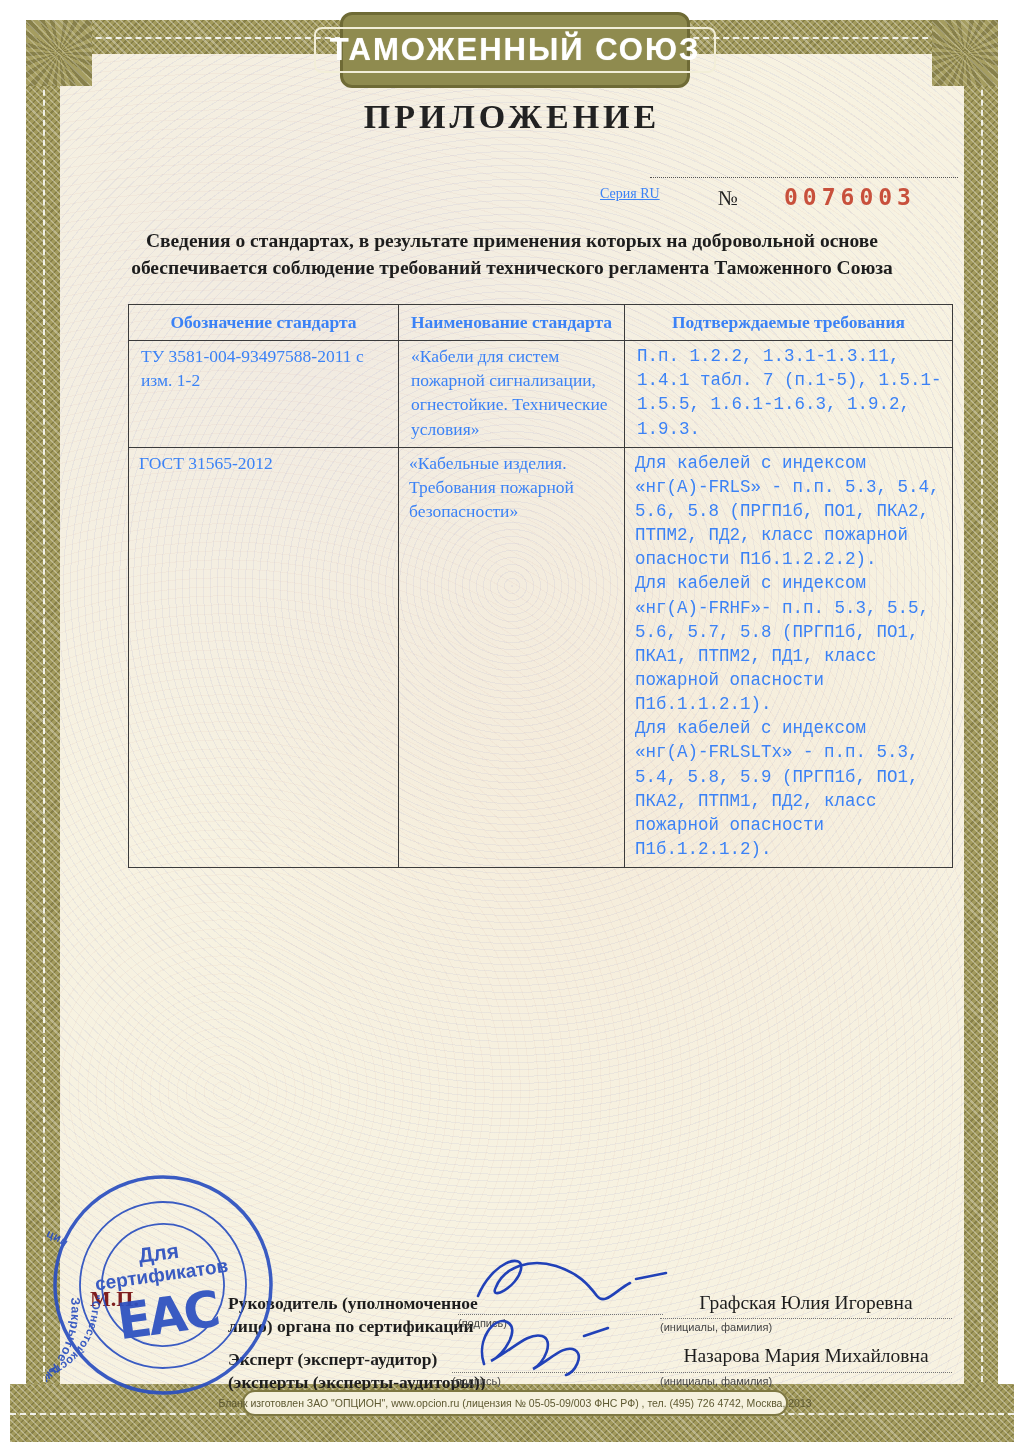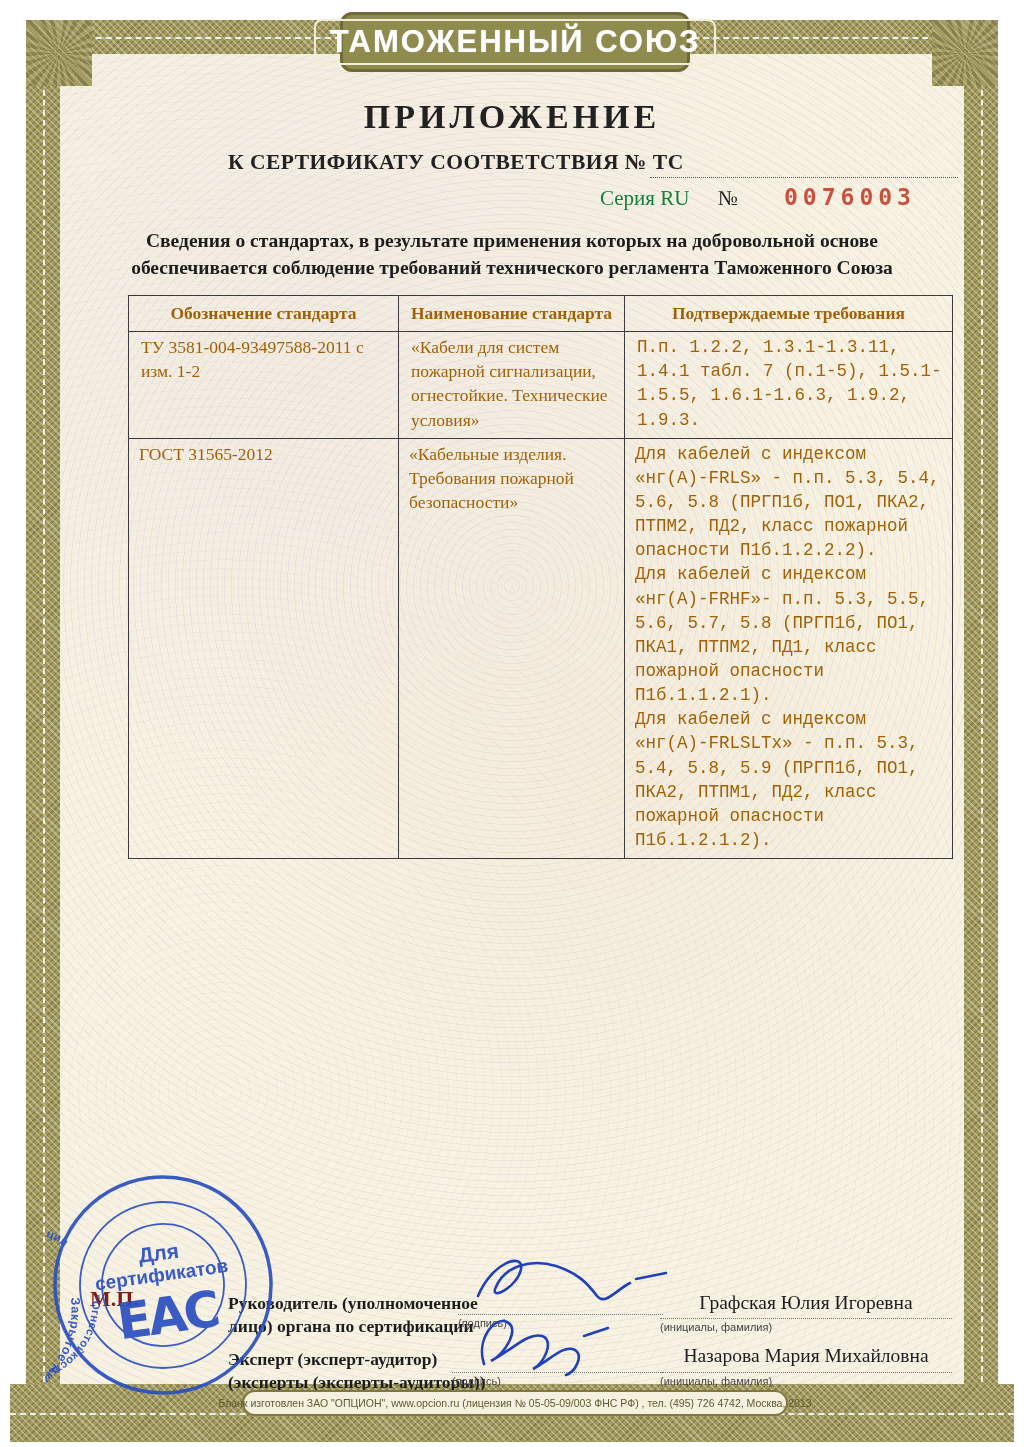--- a/index.html
+++ b/index.html
@@ -28,44 +28,44 @@
   
   .inner{position:absolute;left:60px;right:60px;top:54px;bottom:63px;z-index:0;
     background:
       radial-gradient(circle at 30% 22%, rgba(190,170,225,.10), transparent 42%),
       radial-gradient(circle at 62% 55%, rgba(230,190,170,.12), transparent 45%),
       repeating-radial-gradient(circle at 50% 40%, rgba(120,130,205,.10) 0 1px, transparent 1px 7px),
       repeating-radial-gradient(circle at 18% 78%, rgba(205,150,140,.08) 0 1px, transparent 1px 9px),
       #f7f2e1;}
 
   
-  .badge{position:absolute;z-index:6;left:340px;top:12px;width:350px;height:60px;
+  .badge{position:absolute;z-index:6;left:340px;top:12px;width:350px;height:76px;
     background:#8f8b4f;border:3px solid #6e6a35;border-radius:12px;box-sizing:border-box;
     display:flex;align-items:center;justify-content:center;}
   .badge-inner{border:2px solid #f2eed8;border-radius:8px;padding:3px 14px;
     color:#ffffff;font-family:"Liberation Sans","DejaVu Sans",sans-serif;
     font-weight:bold;font-size:31px;letter-spacing:2px;white-space:nowrap;
     text-shadow:0 0 1px rgba(255,255,255,.6);}
   .doc-title{position:absolute;z-index:3;left:0;width:1024px;top:98px;text-align:center;
     font-size:34px;font-weight:bold;letter-spacing:4px;color:#222;}
   .subtitle{position:absolute;z-index:3;left:228px;top:150px;font-size:21.5px;font-weight:bold;color:#222;letter-spacing:.5px;}
   .cert-number{position:absolute;z-index:3;left:652px;top:146px;width:306px;text-align:center;
     font-size:20px;font-weight:bold;color:#1a1a1a;}
   .cert-underline{position:absolute;z-index:3;left:650px;top:177px;width:308px;border-top:1.5px dotted #555;}
-  .seria{position:absolute;z-index:3;left:600px;top:186px;font-size:21px;color:#15803d;}
+  .seria{position:absolute;z-index:3;left:600px;top:186px;font-size:14px;color:#3b82f6;text-decoration:underline;}
   .numsign{position:absolute;z-index:3;left:718px;top:186px;font-size:21px;color:#222;}
   .blank-number{position:absolute;z-index:3;left:746px;top:184px;
     font-family:"DejaVu Sans Mono",monospace;font-weight:bold;font-size:23px;
     letter-spacing:5px;color:#c8503c;margin-left:38px;}
   .intro{position:absolute;z-index:3;left:82px;top:228px;width:860px;text-align:center;
     font-size:19.5px;font-weight:bold;line-height:1.38;color:#1d1d1d;}
 
   
-  table.std{position:absolute;z-index:3;left:128px;top:295px;width:824px;border-collapse:collapse;table-layout:fixed;
-    font-size:17.5px;color:#a16207;}
+  table.std{position:absolute;z-index:3;left:128px;top:304px;width:824px;border-collapse:collapse;table-layout:fixed;
+    font-size:17.5px;color:#3b82f6;}
   table.std th,table.std td{border:1.6px solid #3b3b3b;vertical-align:top;padding:3px 10px 6px 10px;line-height:1.38;}
   table.std th{font-weight:bold;text-align:center;padding-top:5px;}
   table.std col.c1{width:270px;} table.std col.c2{width:226px;} table.std col.c3{width:328px;}
   tr.r1 td{height:88px;padding-left:12px;}
   td.req{white-space:pre-line;font-family:Liberation Mono, monospace;}
 
   
   .stamp{position:absolute;z-index:4;left:46px;top:1168px;opacity:.92;}
   .mp{position:absolute;z-index:3;left:90px;top:1286px;font-size:22px;font-weight:bold;color:#7f1d1d;}
 
@@ -105,21 +105,20 @@
   <div class="band band-right"></div>
   <div class="band band-bottom"></div>
   <div class="corner corner-tl"></div>
   <div class="corner corner-tr"></div>
 
   <div class="badge">
     <div class="badge-inner">ТАМОЖЕННЫЙ СОЮЗ</div>
   </div>
 
   <div class="doc-title">ПРИЛОЖЕНИЕ</div>
-  <div class="subtitle">К СЕРТИФИКАТУ СООТВЕТСТВИЯ  № ТС</div>
   <div class="cert-underline"></div>
   <div class="seria">Серия RU</div>
   <div class="numsign">№</div>
   <div class="blank-number">0076003</div>
   <div class="intro">Сведения о стандартах, в результате применения которых на добровольной основе обеспечивается соблюдение требований технического регламента Таможенного Союза</div>
 
   <table class="std">
     <colgroup>
         <col class="c1">
         <col class="c2">

